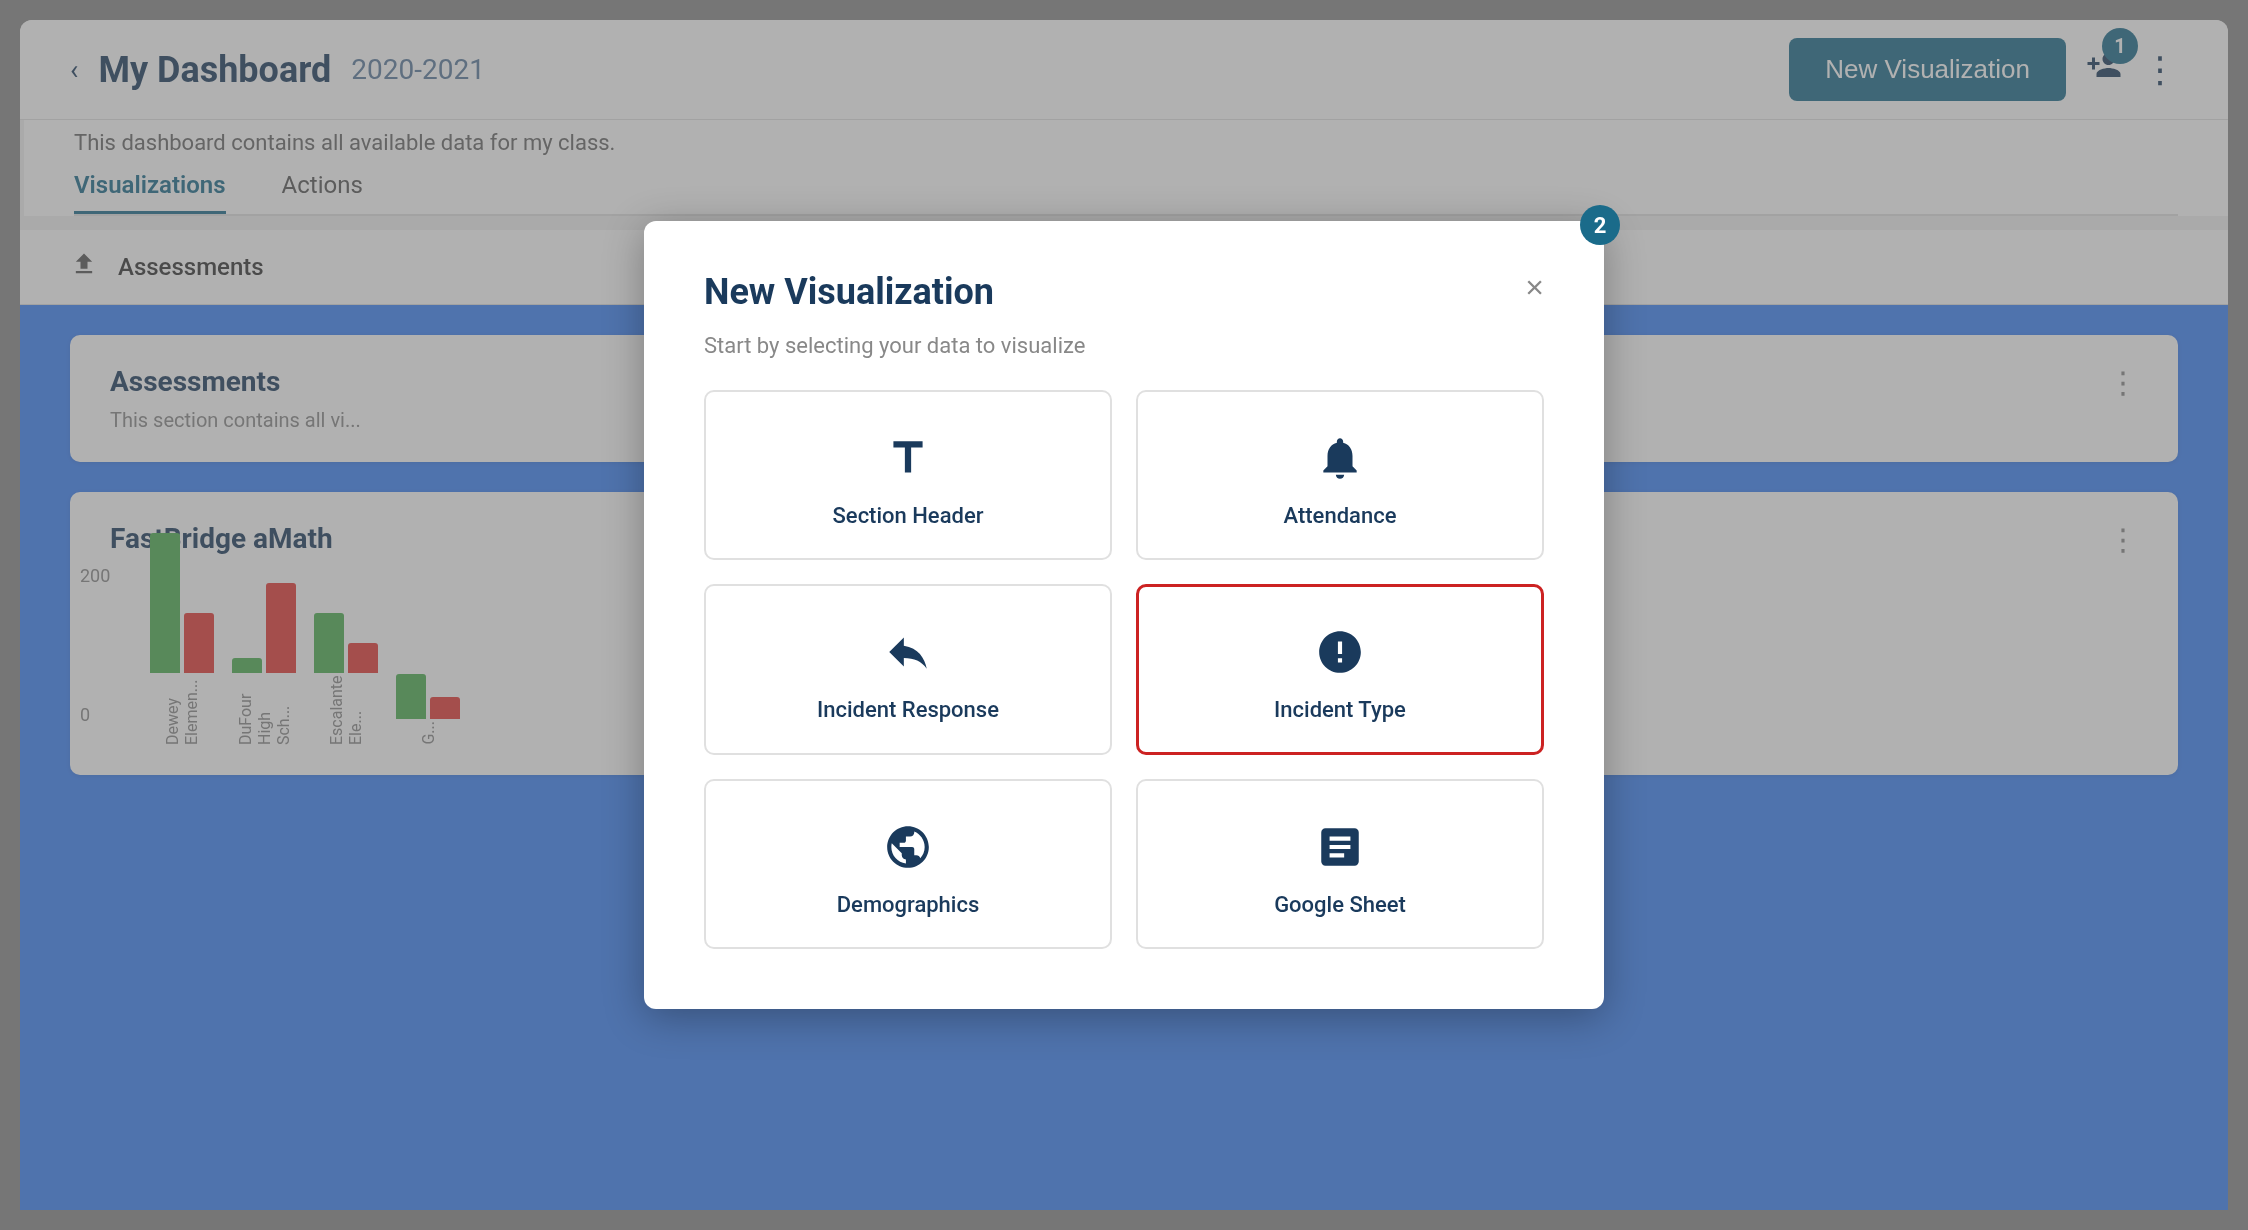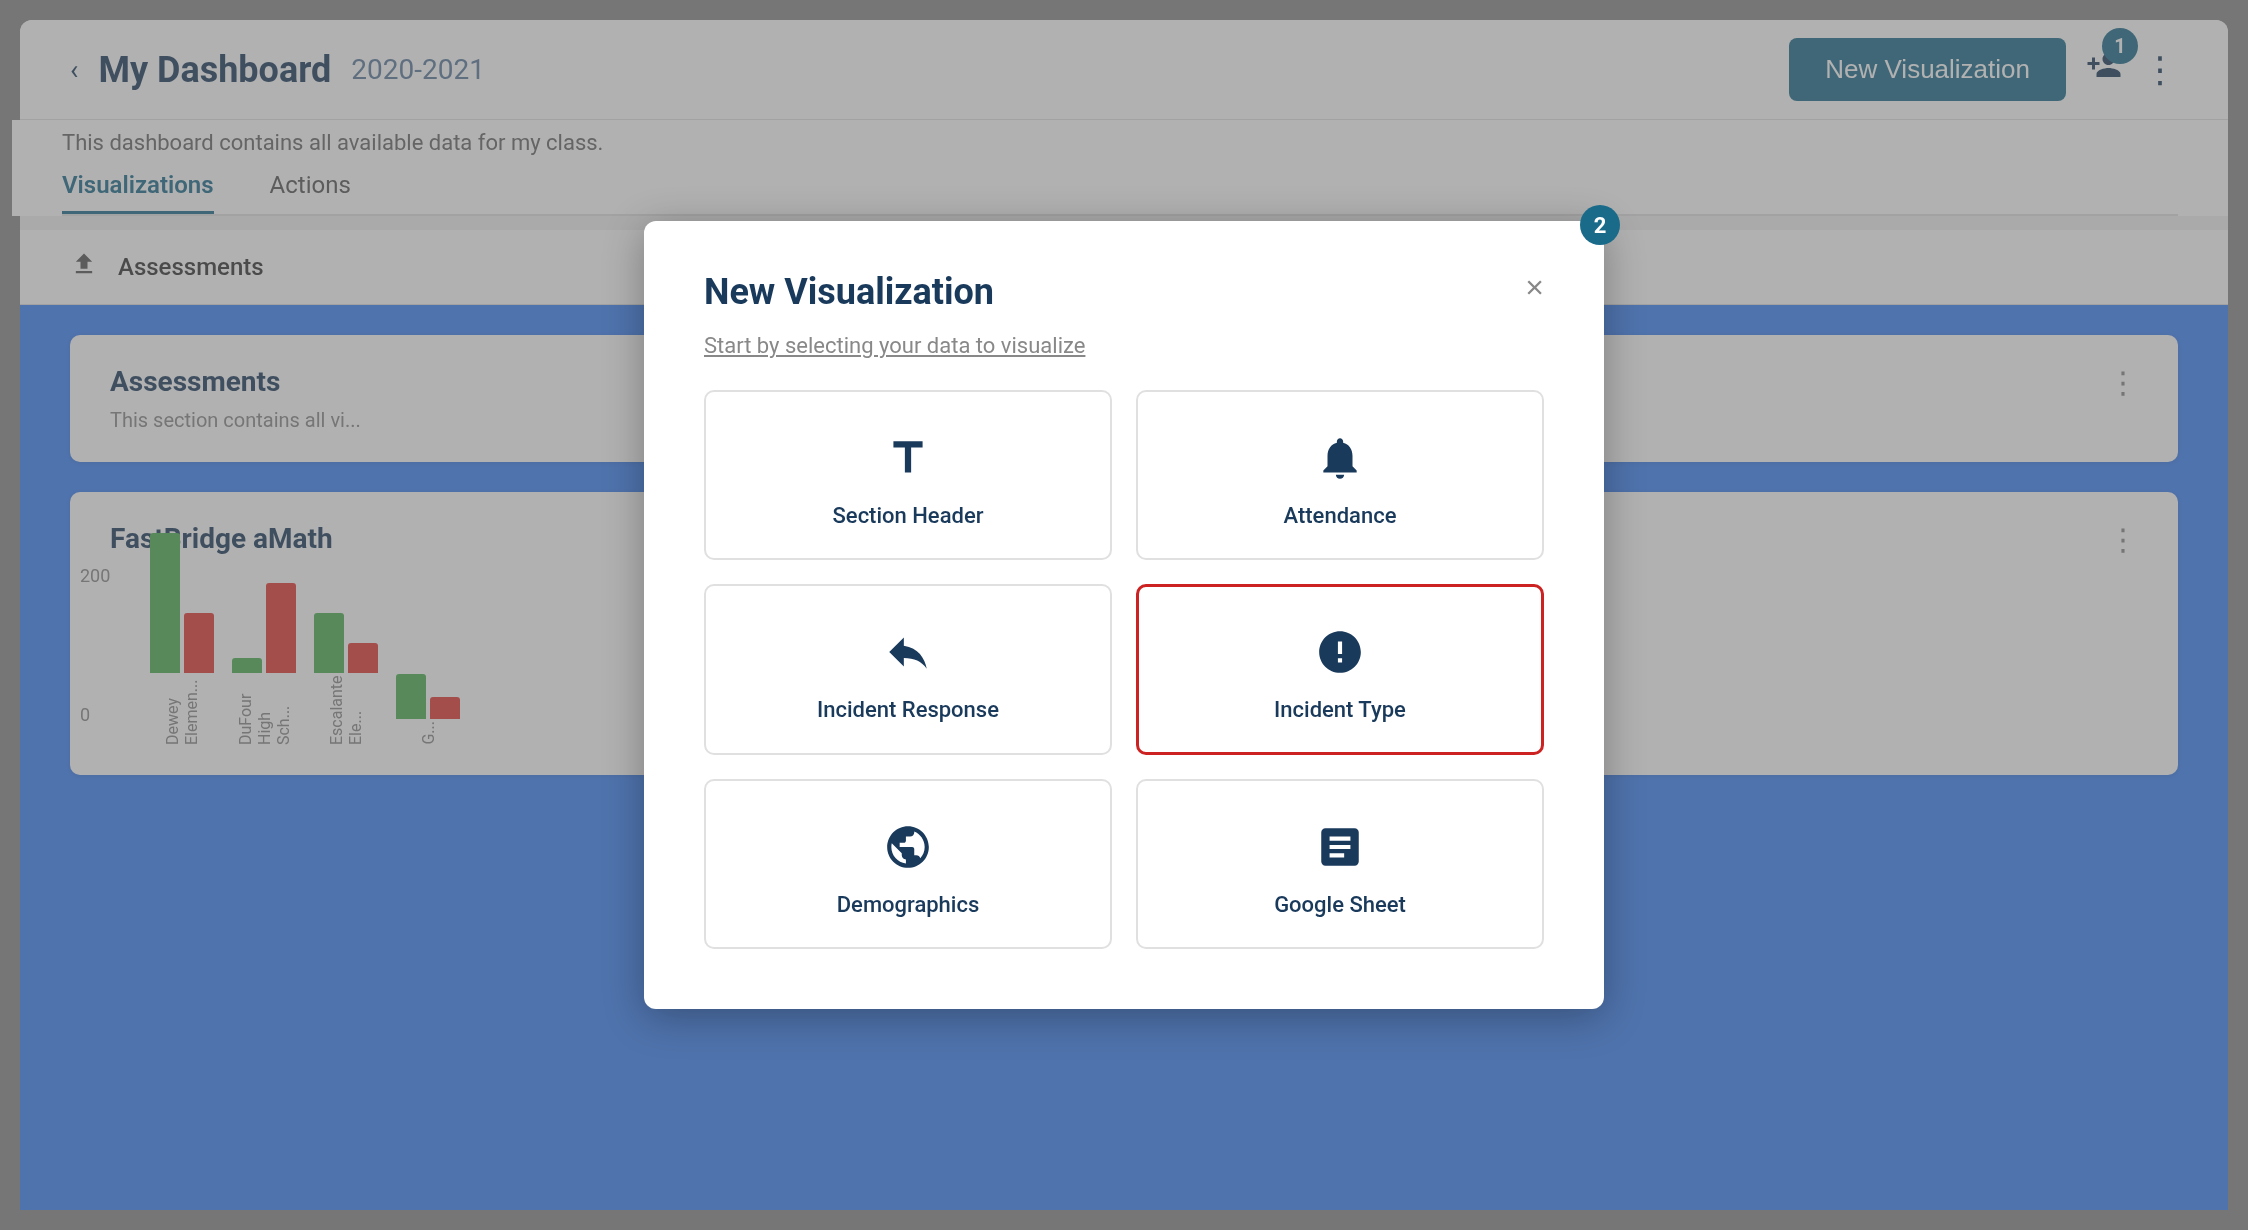--- a/index.html
+++ b/index.html
@@ -104,21 +104,21 @@
       align-items: center;
       justify-content: center;
       font-size: 20px;
       font-weight: 700;
     }
 
     
     .sub-header {
       position: absolute;
       top: 120px;
-      left: 12px;
+      left: 24px;
       right: 20px;
       background: #fff;
       padding: 10px 50px 0;
     }
 
     .sub-title {
       font-size: 22px;
       color: #666;
       margin-bottom: 16px;
     }
@@ -240,21 +240,20 @@
       cursor: pointer;
       font-size: 32px;
       color: #888;
       line-height: 1;
     }
 
     .modal-subtitle {
       font-size: 22px;
       color: #888;
       margin-bottom: 32px;
-      text-decoration: underline;
     }
 
     .modal-badge {
       position: absolute;
       top: -16px;
       right: -16px;
       background: #1a6b8a;
       color: white;
       border-radius: 50%;
       width: 40px;

